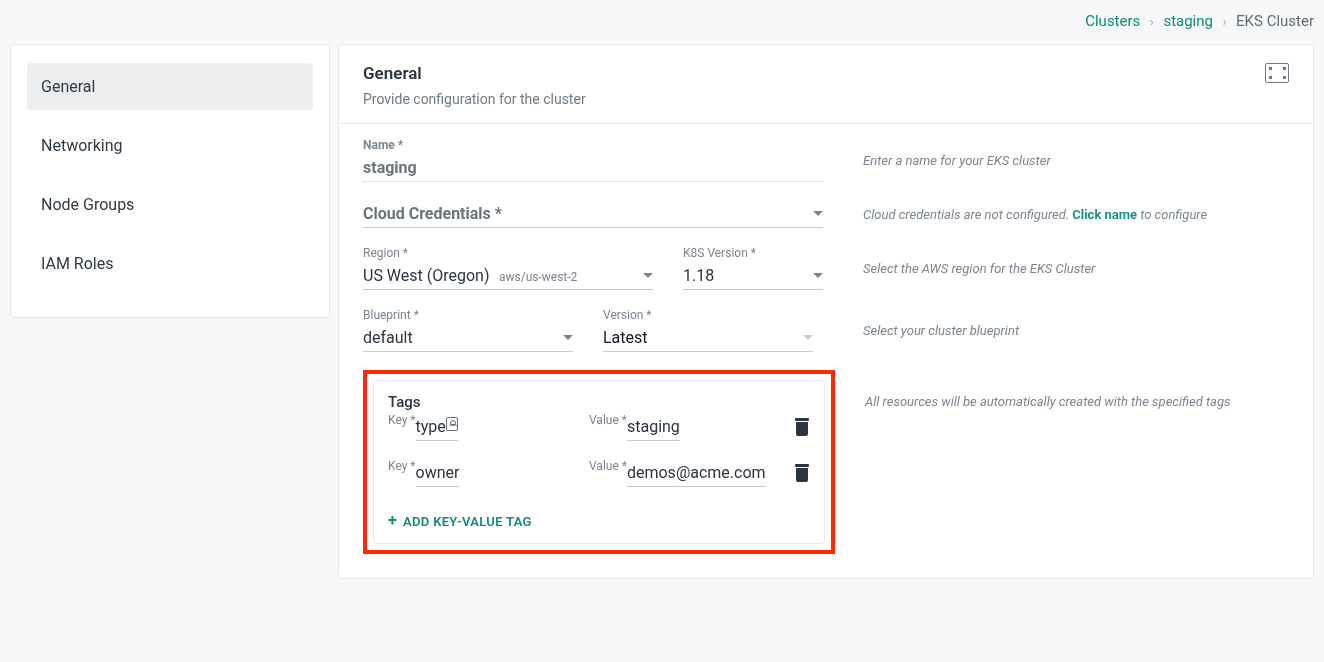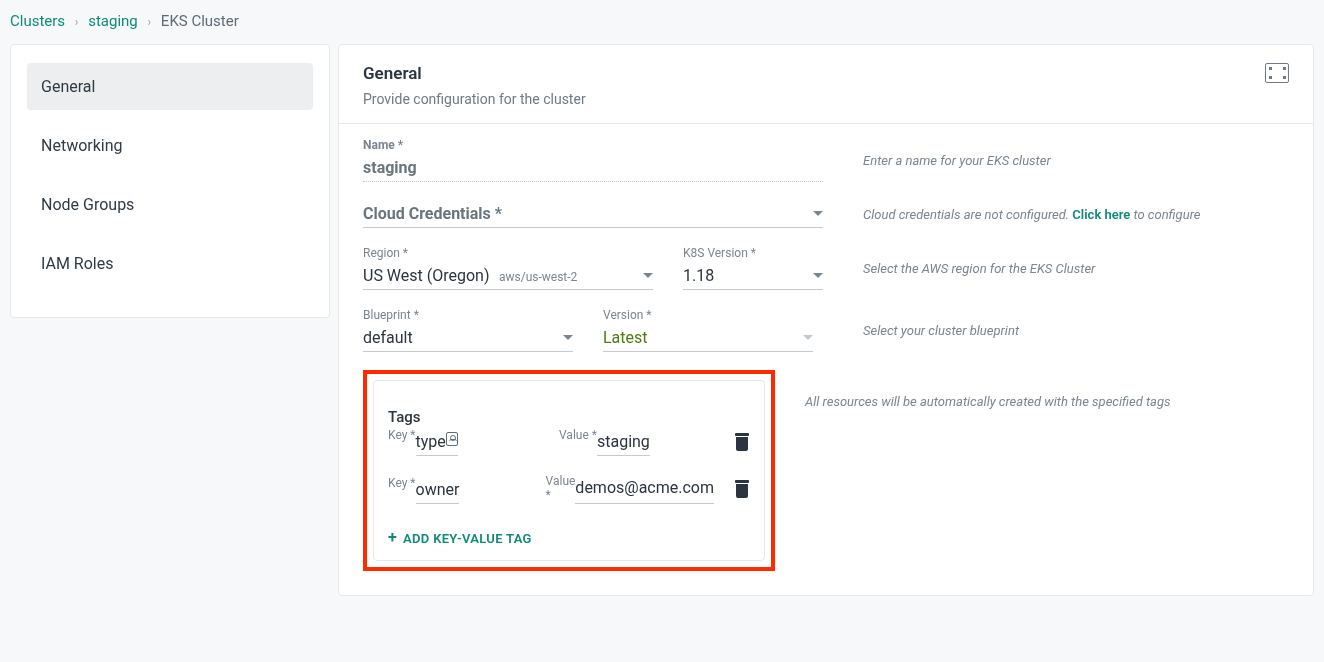--- a/index.html
+++ b/index.html
@@ -12,20 +12,21 @@
     height: 662px;
     overflow: hidden;
   }
   .page { padding: 10px 10px 0 10px; }
 
   
   .breadcrumb {
     padding: 2px 0 14px 0;
     font-size: 15px;
     color: #5f6b76;
+    text-align: right;
   }
   .breadcrumb a { color: #0e8a7a; text-decoration: none; }
   .breadcrumb .sep { color: #9aa3ac; padding: 0 6px; font-size: 12px; }
   .breadcrumb .current { color: #5f6b76; }
 
   
   .layout { display: flex; gap: 8px; align-items: flex-start; }
   .sidebar {
     width: 320px;
     background: #fff;
@@ -93,35 +94,35 @@
   .field .control.dotted { border-bottom: 1px dotted #c3cad0; }
   .field .value { font-size: 16px; color: #6a747e; }
   .field .value.dark { color: #2b3440; }
   .field .sub { font-size: 12px; color: #7b858f; margin-left: 6px; }
   .caret {
     width: 0; height: 0;
     border-left: 5px solid transparent;
     border-right: 5px solid transparent;
     border-top: 5px solid #7b858f;
   }
-  .field.disabled .value { color: #4d7c0f; text-align: right; }
+  .field.disabled .value { color: #0f172a; text-align: right; }
   .field.disabled .caret { border-top-color: #c3cad0; }
 
   
   .tags-wrap { display: flex; align-items: flex-start; }
   .tags-box-outer {
     border: 4px solid #ff2a00;
     padding: 6px;
     display: inline-block;
   }
   .tags-box {
-    width: 392px;
+    width: 452px;
     border: 1px solid #e4e8eb;
     border-radius: 4px;
-    padding: 27px 14px 14px 14px;
+    padding: 12px 14px 14px 14px;
   }
   .tags-box h3 { font-size: 15px; font-weight: 500; color: #2b3440; margin-bottom: 2px; }
   .tag-row { display: flex; align-items: flex-end; gap: 16px; margin-bottom: 18px; }
   .tag-field { flex: 1; display: flex; flex-direction: row; }
   .tag-field .label { font-size: 12px; color: #7b858f; margin-bottom: 2px; }
   .tag-field .control { border: none; border-bottom: 1px solid #c3cad0; padding: 4px 0; display: flex; justify-content: space-between; align-items: flex-start; }
   .tag-field .value { font-size: 16px; color: #2b3440; }
   .contacts-icon {
     width: 12px; height: 14px; border: 1px solid #5f6b76; border-radius: 2px; position: relative;
   }
@@ -184,21 +185,21 @@
         <div class="row">
           <div class="fields">
             <div class="field full">
               <div class="control">
                 <span class="value">Cloud Credentials *</span>
                 <span class="caret"></span>
               </div>
             </div>
           </div>
           <div class="hint">
-            <span>Cloud credentials are not configured. </span><a href="#">Click here</a><span> to configure</span>
+            <span>Cloud credentials are not configured. </span><a href="#">Click name</a><span> to configure</span>
           </div>
         </div>
 
         <div class="row">
           <div class="fields">
             <div class="field" style="width:290px">
               <span class="label">Region *</span>
               <div class="control">
                 <span>
                   <span class="value dark">US West (Oregon)</span>

